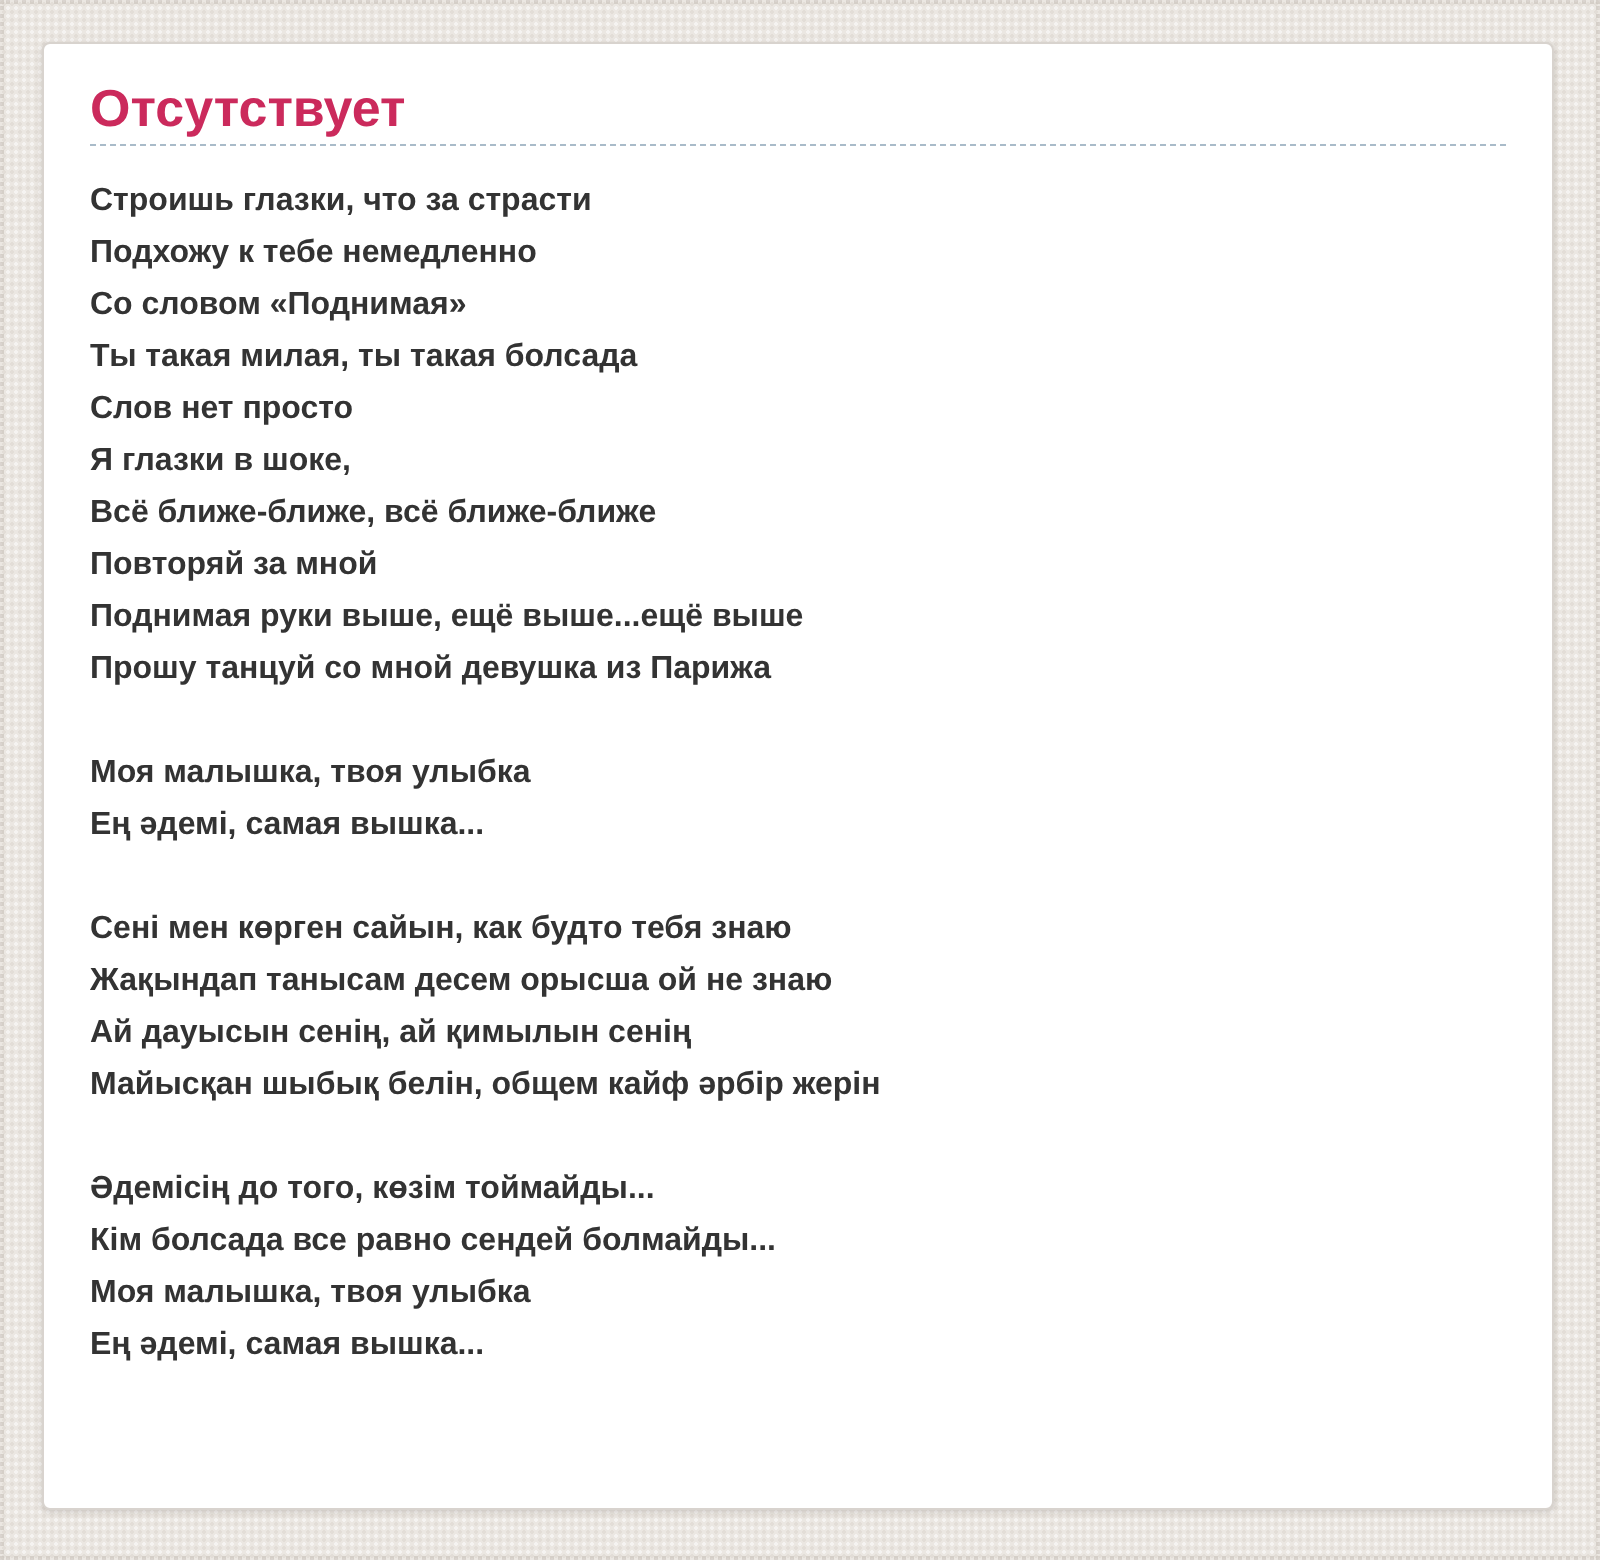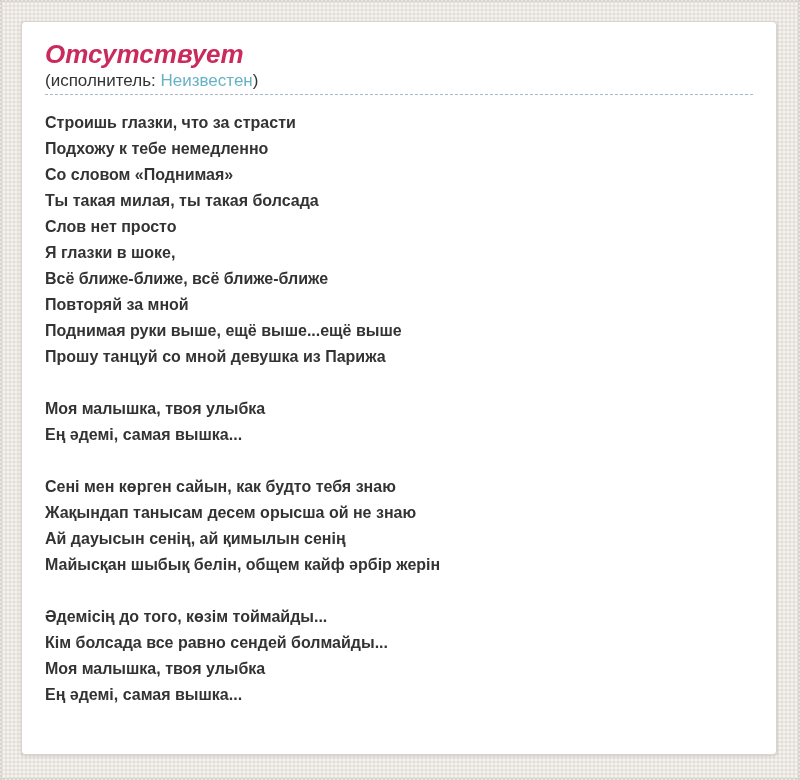--- a/index.html
+++ b/index.html
@@ -41,21 +41,20 @@
     border-radius: 4px;
     box-shadow: 0 1px 3px rgba(110,100,92,0.28);
     padding: 17px 23px 0 23px;
   }
   .song-title {
     margin: 0;
     font-size: 26px;
     line-height: 30px;
     font-weight: bold;
     color: var(--title-color);
-    font-style: italic;
   }
   .artist-line {
     margin-top: 2px;
     font-size: 17px;
     line-height: 20px;
     color: var(--text-color);
     white-space: pre-wrap;
   }
   .artist-link {
     color: var(--link-color);
@@ -79,21 +78,20 @@
     white-space: pre;
   }
 </style>
 </head>
 <body>
 
 <div class="page-frame"></div>
 
 <div class="card">
   <h1 class="song-title">Отсутствует</h1>
-  <div class="artist-line"><span>(исполнитель: </span><a class="artist-link">Неизвестен</a><span>)</span></div>
   <div class="dashed-separator"></div>
   <div class="lyrics-block">
       <div class="lyric-line">Строишь глазки, что за страсти</div>
       <div class="lyric-line">Подхожу к тебе немедленно</div>
       <div class="lyric-line">Со словом «Поднимая»</div>
       <div class="lyric-line">Ты такая милая, ты такая болсада</div>
       <div class="lyric-line">Слов нет просто</div>
       <div class="lyric-line">Я глазки в шоке,</div>
       <div class="lyric-line">Всё ближе-ближе, всё ближе-ближе</div>
       <div class="lyric-line">Повторяй за мной</div>

